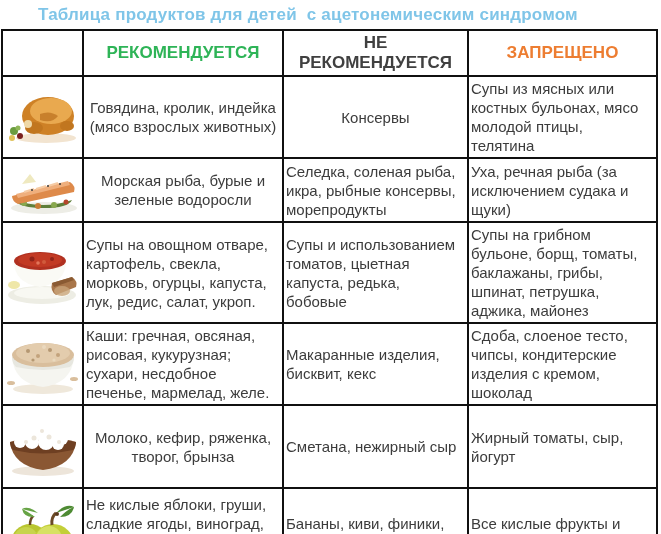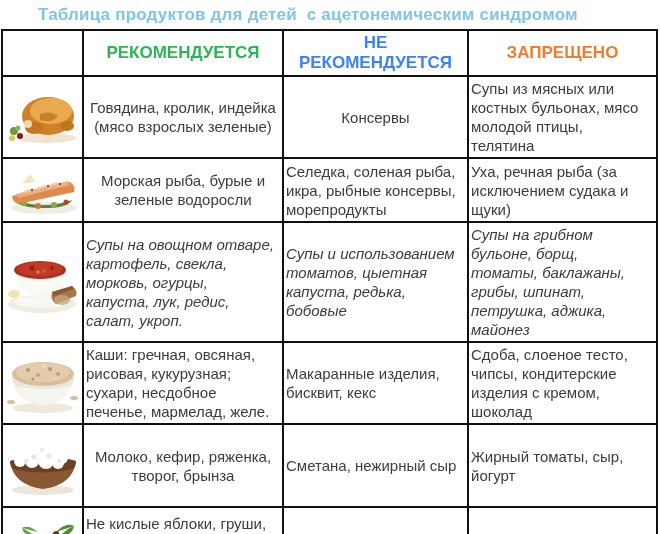--- a/index.html
+++ b/index.html
@@ -26,21 +26,21 @@
   th.h{
     font-size:17px;font-weight:bold;text-align:center;
     height:34px;padding:2px;
   }
   td.txt{
     font-size:15px;line-height:19px;color:#3c3c3c;
     text-align:left;padding:2px 8px 2px 2px;
   }
   td.txt.c{text-align:center;padding:2px 4px;}
   td.imgcell{text-align:center;padding:1px 0;background:#ffffff;}
-  tr.r1{height:68px;} tr.r2{height:61px;} tr.r3{height:87px;font-style:italic;}
+  tr.r1{height:68px;} tr.r2{height:61px;} tr.r3{height:87px;}
   tr.r4{height:80px;} tr.r5{height:83px;} tr.r6{height:89px;}
   .svgwrap{display:inline-block;line-height:0;}
 </style>
 </head>
 <body>
 
 <div class="page">
 
   <div class="title" style="color: rgb(127, 197, 232);">Таблица продуктов для детей  с ацетонемическим синдромом</div>
 
@@ -48,21 +48,21 @@
     <colgroup>
       <col style="width:81px">
         <col style="width:200px">
       <col style="width:185px">
         <col style="width:189px">
     </colgroup>
     <thead>
       <tr>
         <th class="h"></th>
         <th class="h" style="color: rgb(46, 180, 87);">РЕКОМЕНДУЕТСЯ</th>
-        <th class="h" style="color: #3b82f6;">НЕ РЕКОМЕНДУЕТСЯ</th>
+        <th class="h" style="color: #404040;">НЕ РЕКОМЕНДУЕТСЯ</th>
         <th class="h" style="color: rgb(237, 125, 49);">ЗАПРЕЩЕНО</th>
       </tr>
     </thead>
     <tbody>
 
       <tr class="r1">
         <td class="imgcell">
           <span class="svgwrap">
             <svg width="78" height="62" viewBox="0 0 78 62">
               <ellipse cx="42" cy="54" rx="30" ry="5" fill="#F2E4D0"></ellipse>
@@ -72,21 +72,21 @@
               <circle cx="24" cy="40" r="4" fill="#EFD9A8"></circle>
               <path d="M36 30 q10 -4 18 2 q-6 8 -18 4 z" fill="#B96F1E" opacity=".7"></path>
               <ellipse cx="63" cy="42" rx="7" ry="5" fill="#C1761F"></ellipse>
               <circle cx="10" cy="47" r="4" fill="#6A9C3F"></circle>
               <circle cx="16" cy="52" r="3" fill="#7A2020"></circle>
               <circle cx="8" cy="54" r="3" fill="#E0C25A"></circle>
               <circle cx="14" cy="44" r="2.5" fill="#8FB657"></circle>
             </svg>
           </span>
         </td>
-        <td class="txt c">Говядина, кролик, индейка (мясо взрослых зеленые)</td>
+        <td class="txt c">Говядина, кролик, индейка (мясо взрослых животных)</td>
         <td class="txt c">Консервы</td>
         <td class="txt">Супы из мясных или костных бульонах, мясо молодой птицы, телятина</td>
       </tr>
 
       <tr class="r2">
         <td class="imgcell">
           <span class="svgwrap">
             <svg width="78" height="56" viewBox="0 0 78 56">
               <ellipse cx="40" cy="48" rx="33" ry="6" fill="#EDEDE6"></ellipse>
               <path d="M10 40 q30 10 58 0 q-4 8 -28 8 q-24 0 -30 -8z" fill="#5F7F3A"></path>

